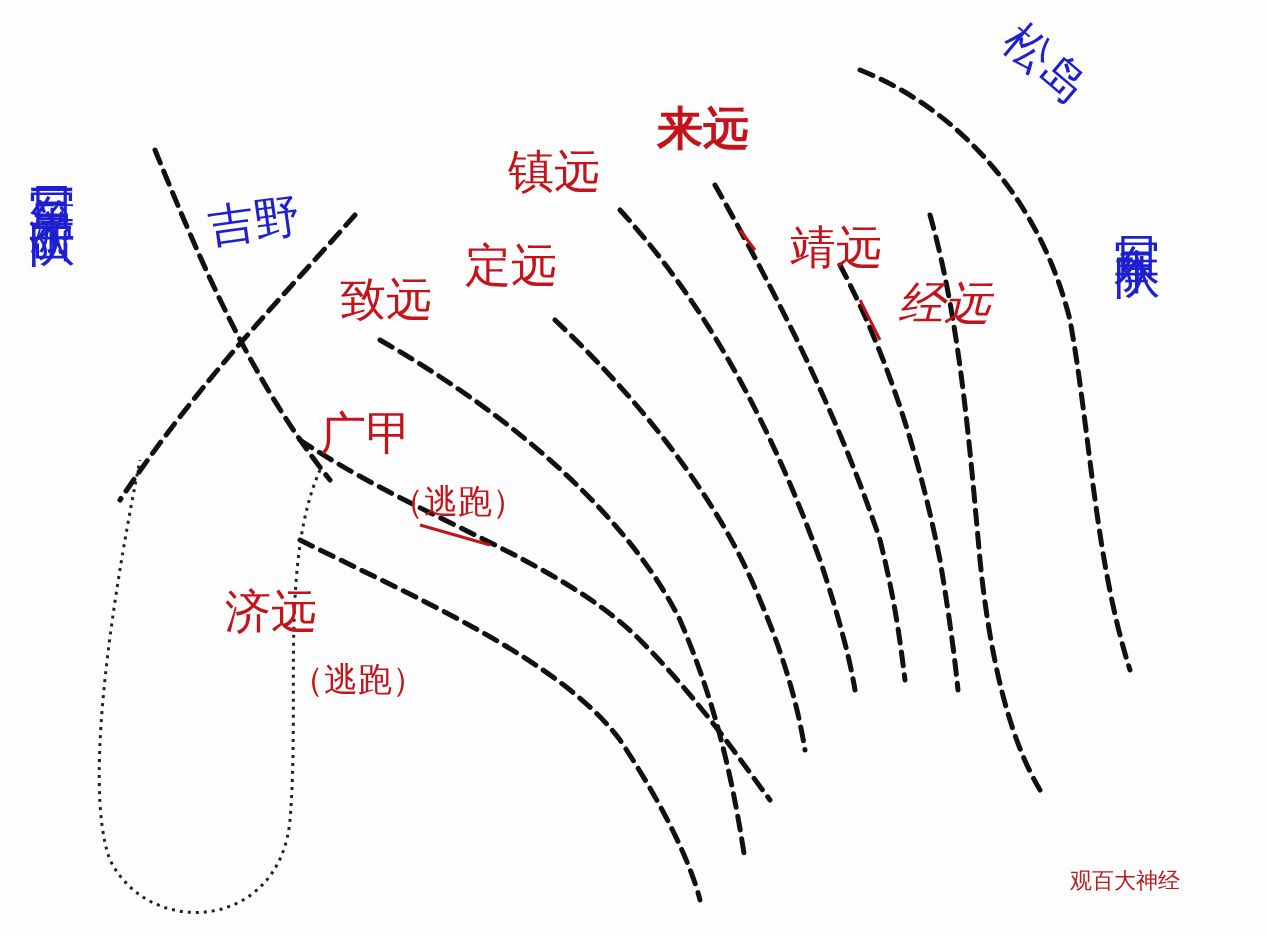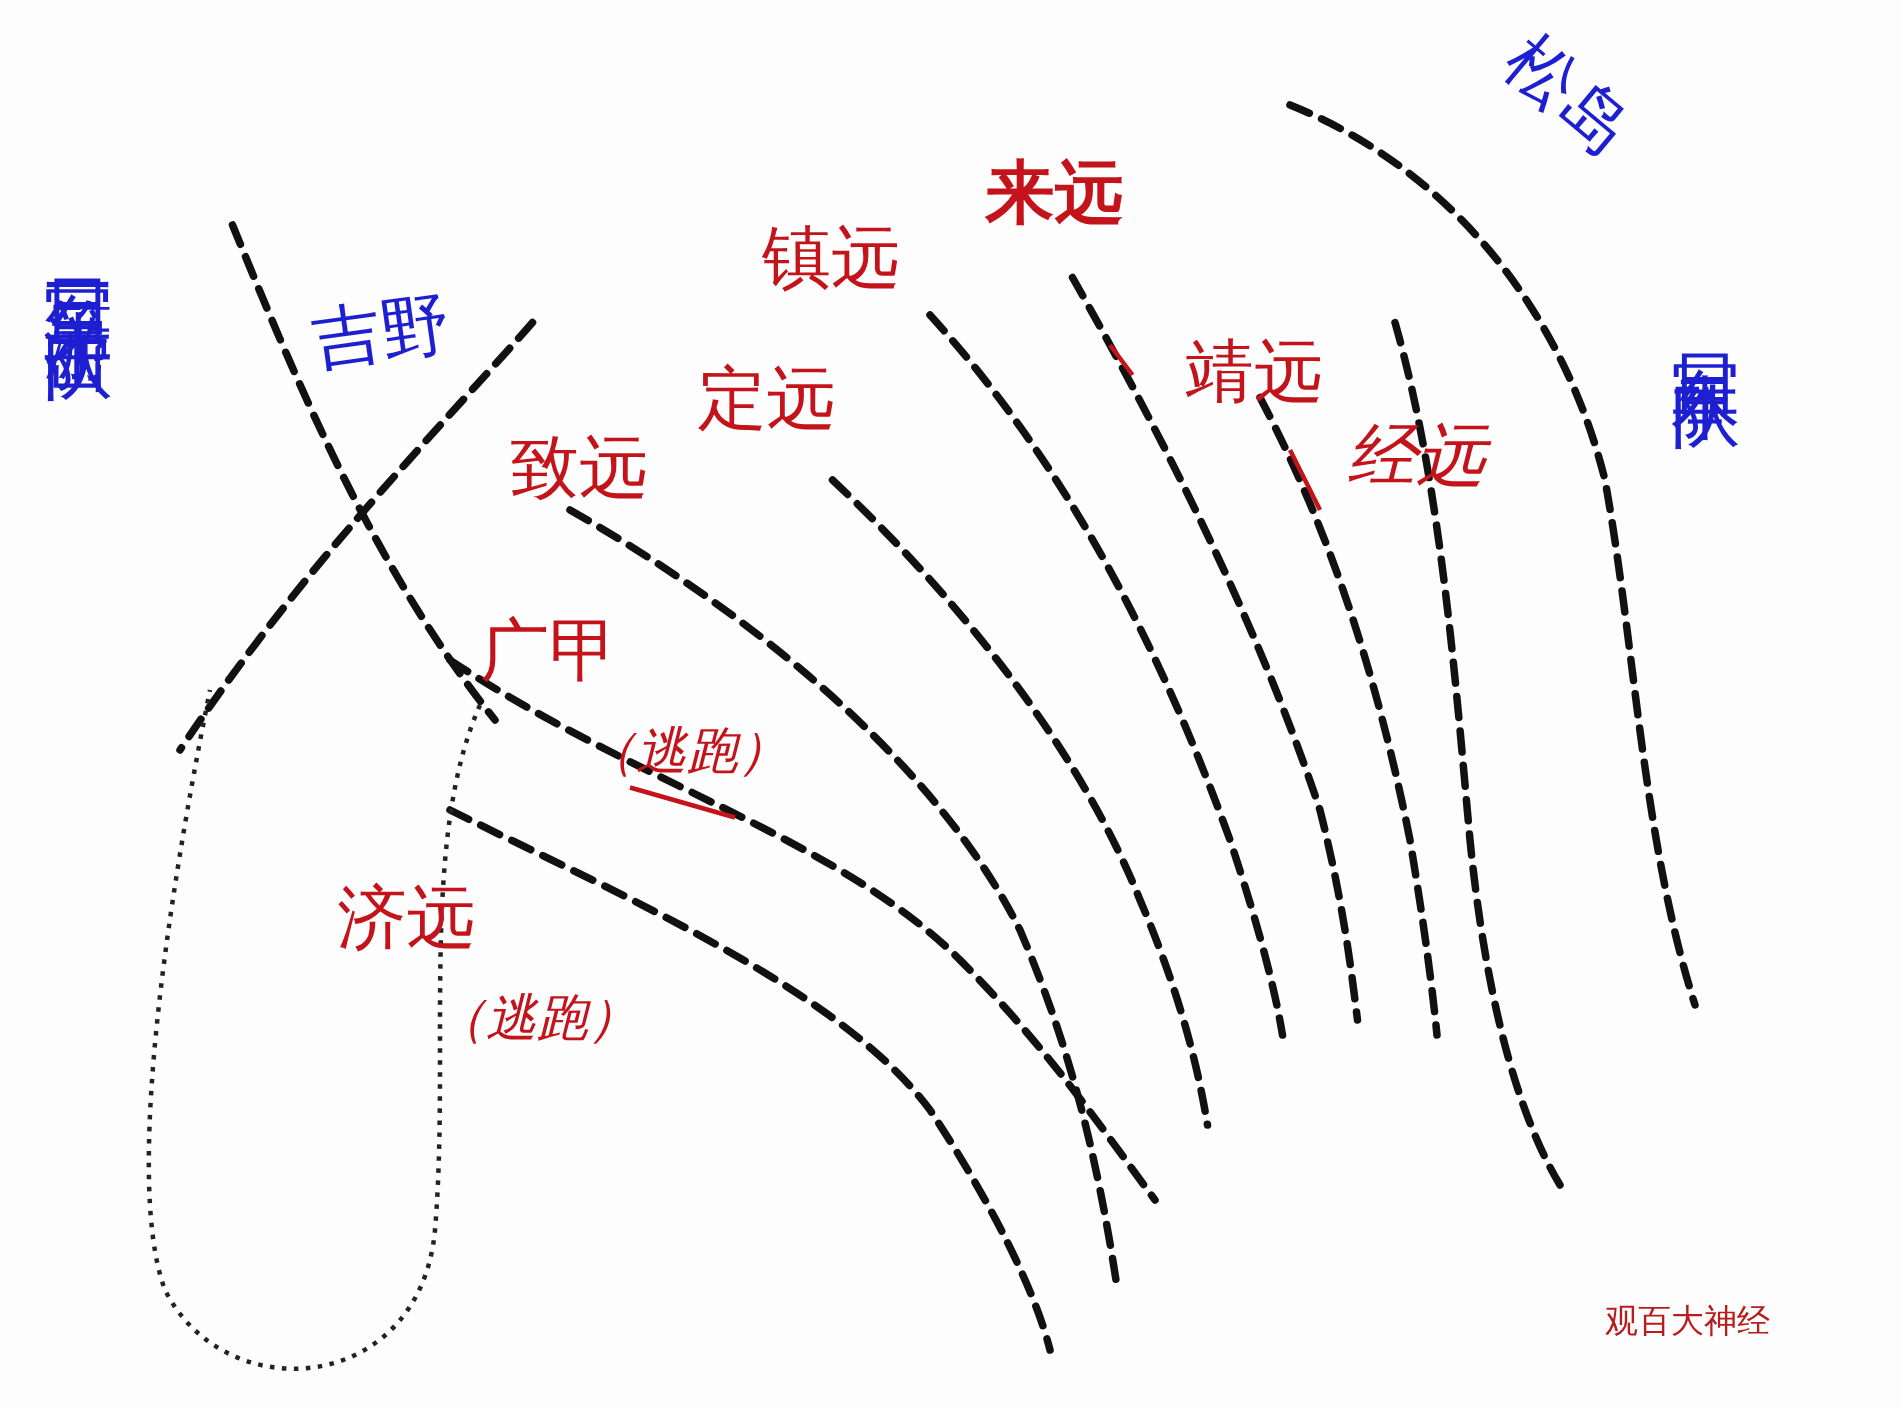--- a/index.html
+++ b/index.html
@@ -2,21 +2,21 @@
 <html><head>
 <meta charset="utf-8">
 <style>
   html,body{margin:0;padding:0;background:#fff;}
   .stage{position:relative;width:1268px;height:938px;overflow:hidden;background:#fdfdfd;font-family:"DejaVu Sans",sans-serif;}
   svg.tracks{position:absolute;left:0;top:0;}
   .lbl{position:absolute;white-space:nowrap;line-height:1;}
   .red{color:#c4141b;}
   .blue{color:#1d1fd0;}
   .big{font-size:46px;}
-  .small{font-size:34px;font-style:italic;}
+  .small{font-size:34px;}
   .vert{writing-mode:vertical-rl;text-orientation:upright;letter-spacing:6px;}
   .wm{position:absolute;font-size:30px;color:#222;white-space:nowrap;}
 </style>
 </head>
 <body>
 
 <div class="stage">
 
   <svg class="tracks" width="1268" height="938">
     <g fill="none" stroke="#111" stroke-width="5" stroke-dasharray="14 9" stroke-linecap="round">
@@ -43,21 +43,21 @@
       <path d="M860 300 L880 340"></path>
     </g>
   </svg>
 
   <div class="lbl blue big vert" style="left:30px;top:150px;">日军第一游击队</div>
   <div class="lbl blue big vert" style="left:1115px;top:200px;">日军本队</div>
 
   <div class="lbl blue big" style="left:208px;top:198px;transform:rotate(-8deg);">吉野</div>
   <div class="lbl blue big" style="left:1000px;top:40px;transform:rotate(40deg);">松岛</div>
 
-  <div class="lbl red big" style="left:340px;top:288px;">致远</div>
+  <div class="lbl red big" style="left:340px;top:276px;">致远</div>
   <div class="lbl red big" style="left:465px;top:242px;">定远</div>
   <div class="lbl red big" style="left:508px;top:148px;text-align:center;">镇远</div>
   <div class="lbl red big" style="left:657px;top:105px;font-weight:bold;">来远</div>
   <div class="lbl red big" style="left:790px;top:188px;margin-top:36px;">靖远</div>
   <div class="lbl red big" style="left:898px;top:280px;font-style:italic;">经远</div>
 
   <div class="lbl red big" style="left:320px;top:410px;">广甲</div>
   <div class="lbl red small" style="left:390px;top:484px;">（逃跑）</div>
 
   <div class="lbl red big" style="left:225px;top:588px;">济远</div>

